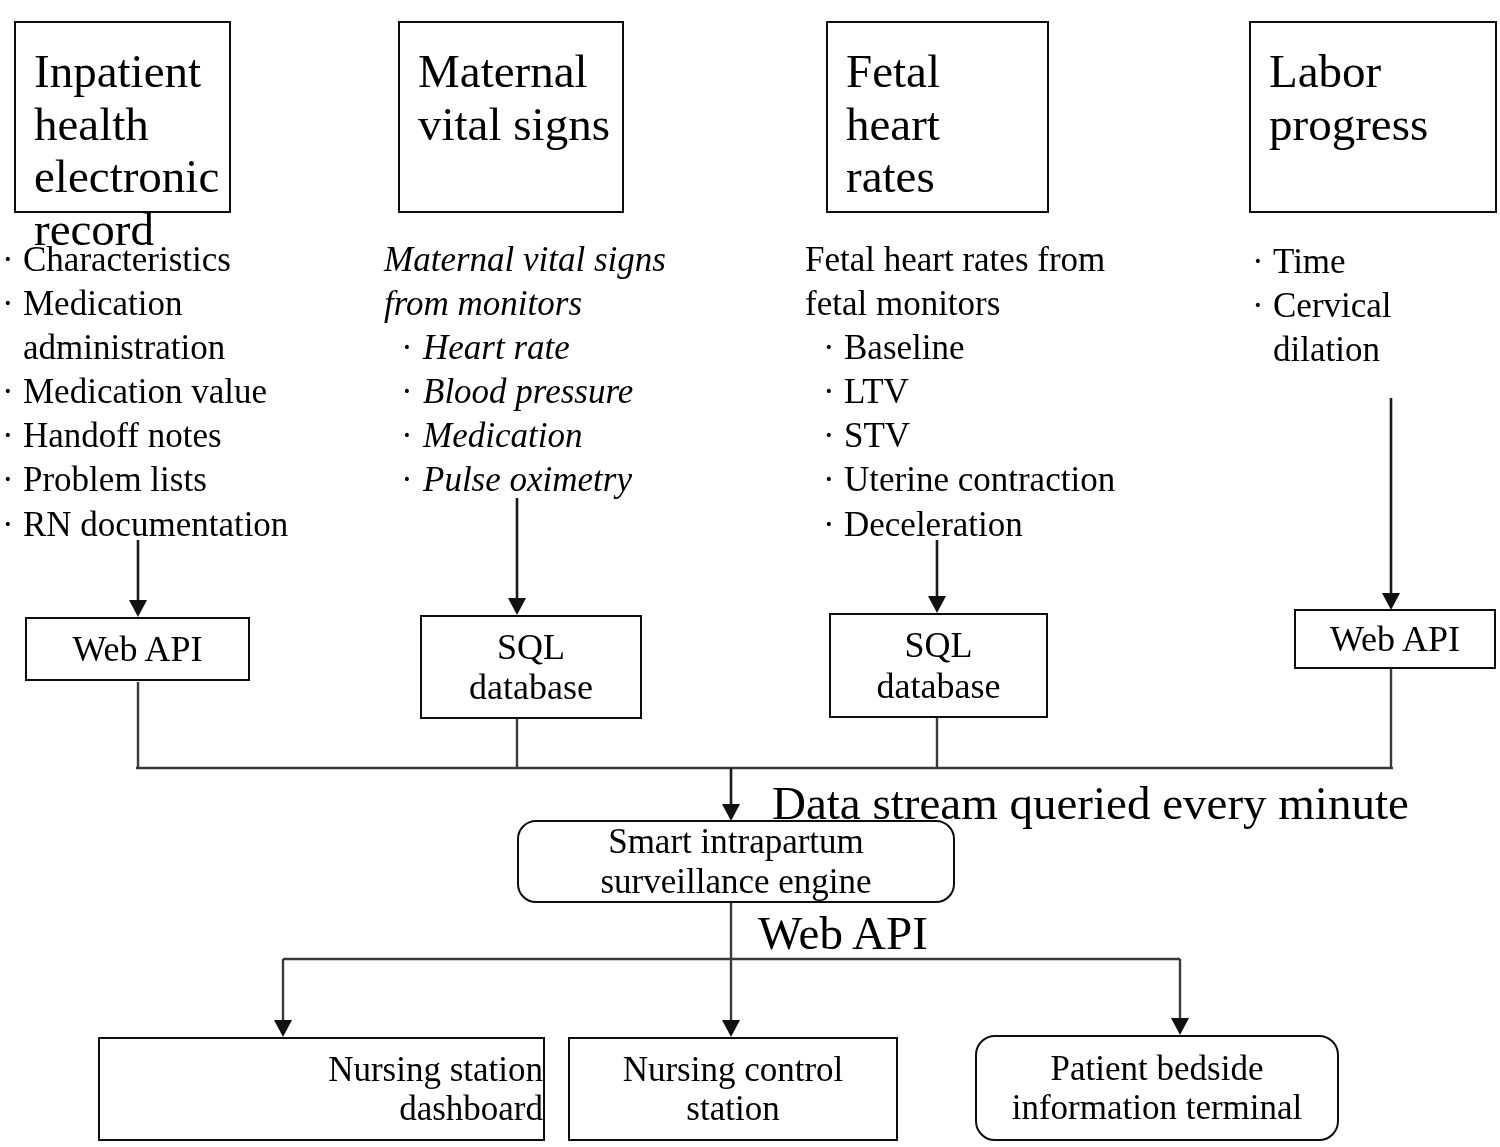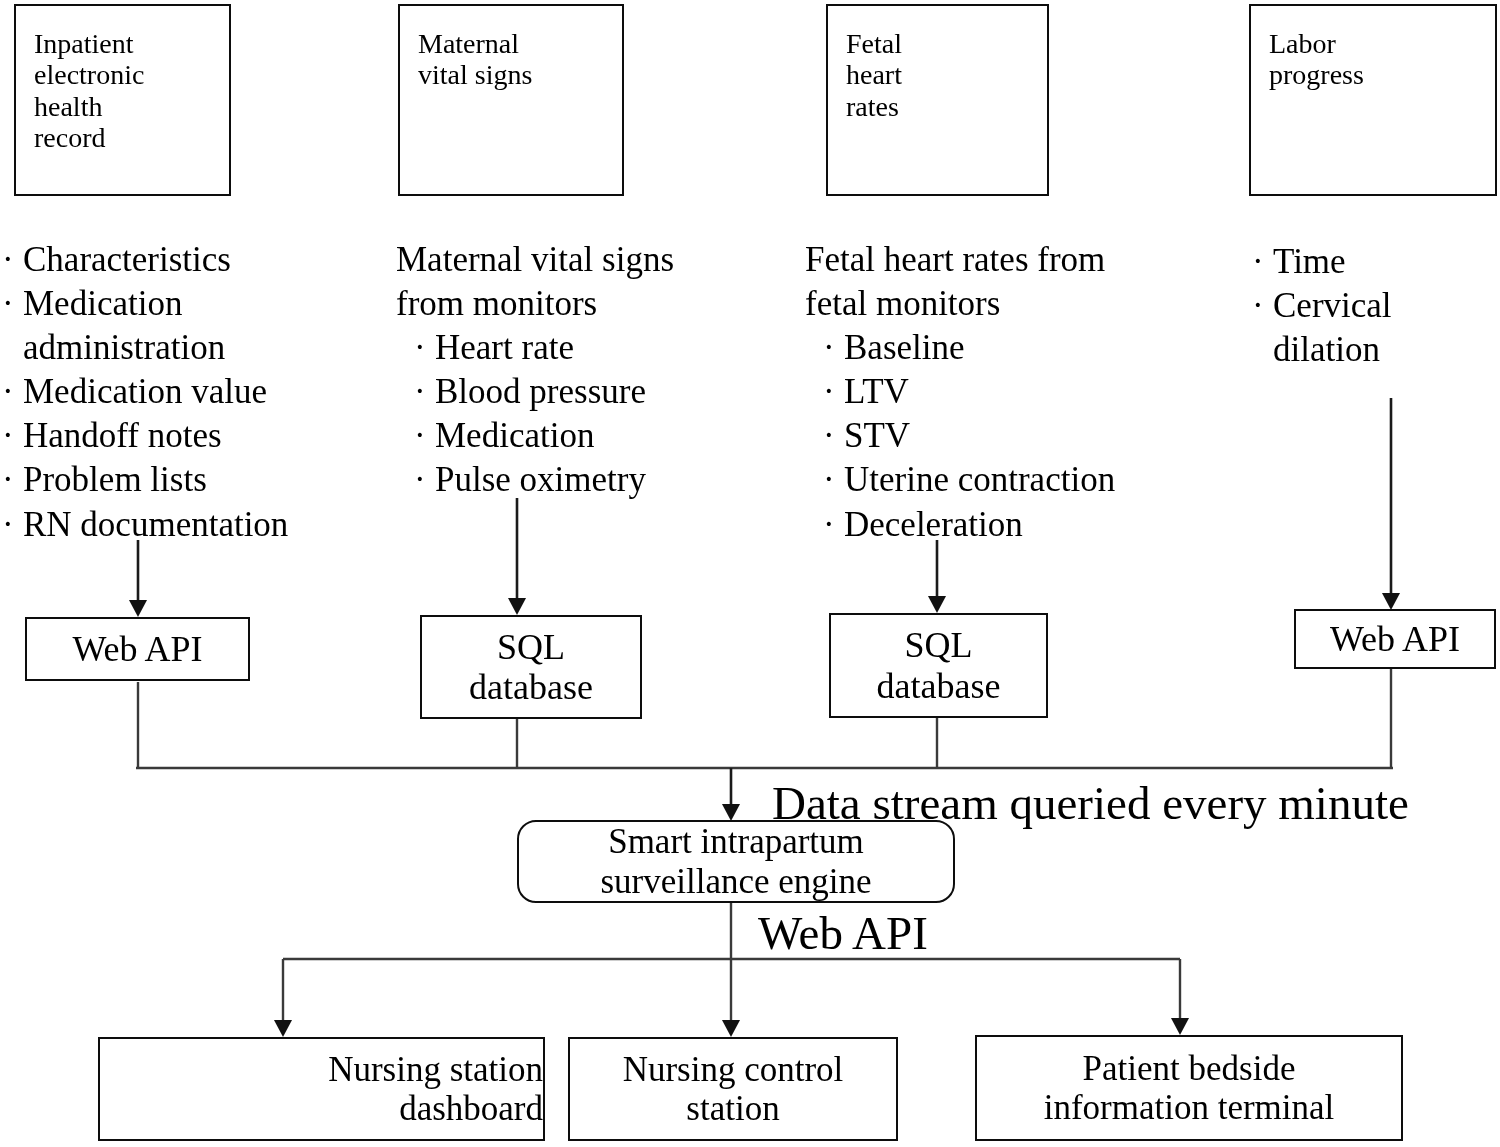--- a/index.html
+++ b/index.html
@@ -30,21 +30,22 @@
     justify-content: center;
     align-items: center;
     text-align: center;
   }
   .node-line {
     display: block;
     white-space: nowrap;
   }
   .src-box {
     padding: 22px 0 4px 18px;
-    font-size: 28px;
+    font-size: 47px;
+    margin-top: 17px;
   }
   .mid-box {
     font-size: 36px;
   }
   .engine-box {
     font-size: 35px;
     border-radius: 19px;
   }
   .sink-box {
     font-size: 35px;
@@ -156,22 +157,22 @@
       <polygon class="arrowhead" points="722,1020 740,1020 731,1037"></polygon>
     </g>
     <g>
       <line x1="1180" y1="959" x2="1180" y2="1020"></line>
       <polygon class="arrowhead" points="1171,1018 1189,1018 1180,1035"></polygon>
     </g>
   </svg>
 
   <div class="node-box src-box" style="left:14px; top:4px; width:217px; height:192px;">
     <span class="node-line">Inpatient</span>
+    <span class="node-line">health</span>
     <span class="node-line">electronic</span>
-    <span class="node-line">health</span>
     <span class="node-line">record</span>
   </div>
 
   <div class="node-box src-box" style="left:398px; top:4px; width:226px; height:192px;">
     <span class="node-line">Maternal</span>
     <span class="node-line">vital signs</span>
   </div>
 
   <div class="node-box src-box" style="left:826px; top:4px; width:223px; height:192px;">
     <span class="node-line">Fetal</span>
@@ -205,21 +206,21 @@
     <div class="bl-row">
       <span class="bl-bullet">·</span>
       <span class="bl-text">Problem lists</span>
     </div>
     <div class="bl-row">
       <span class="bl-bullet">·</span>
       <span class="bl-text">RN documentation</span>
     </div>
   </div>
 
-  <div class="bullet-list" style="left:396px; top:238px; width:340px;">
+  <div class="bullet-list" style="left:384px; top:238px; width:340px;font-style:italic;">
     <div class="bl-head">Maternal vital signs</div>
     <div class="bl-head">from monitors</div>
     <div class="bl-sub">
       <div class="bl-row">
         <span class="bl-bullet">·</span>
         <span class="bl-text">Heart rate</span>
       </div>
       <div class="bl-row">
         <span class="bl-bullet">·</span>
         <span class="bl-text">Blood pressure</span>
@@ -304,18 +305,18 @@
   <div class="node-box sink-box centered" style="left:98px; top:1037px; width:447px; height:104px;align-items:flex-end;">
     <span class="node-line">Nursing station</span>
     <span class="node-line">dashboard</span>
   </div>
 
   <div class="node-box sink-box centered" style="left:568px; top:1037px; width:330px; height:104px;">
     <span class="node-line">Nursing control</span>
     <span class="node-line">station</span>
   </div>
 
-  <div class="node-box sink-box centered" style="left:975px; top:1035px; width:428px; height:106px;">
+  <div class="node-box sink-box centered" style="left:975px; top:1035px; width:364px; height:106px;border-radius:20px;">
     <span class="node-line">Patient bedside</span>
     <span class="node-line">information terminal</span>
   </div>
 
 </div>
 
 </body></html>

